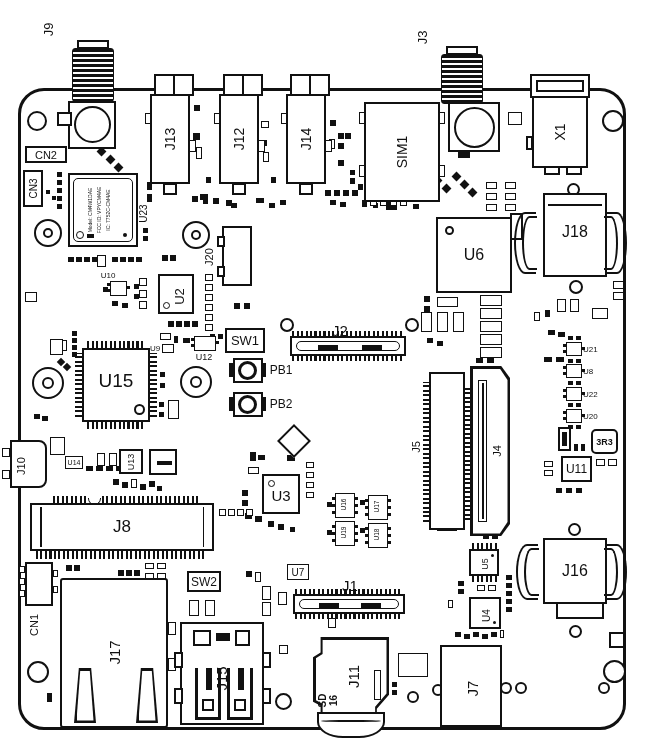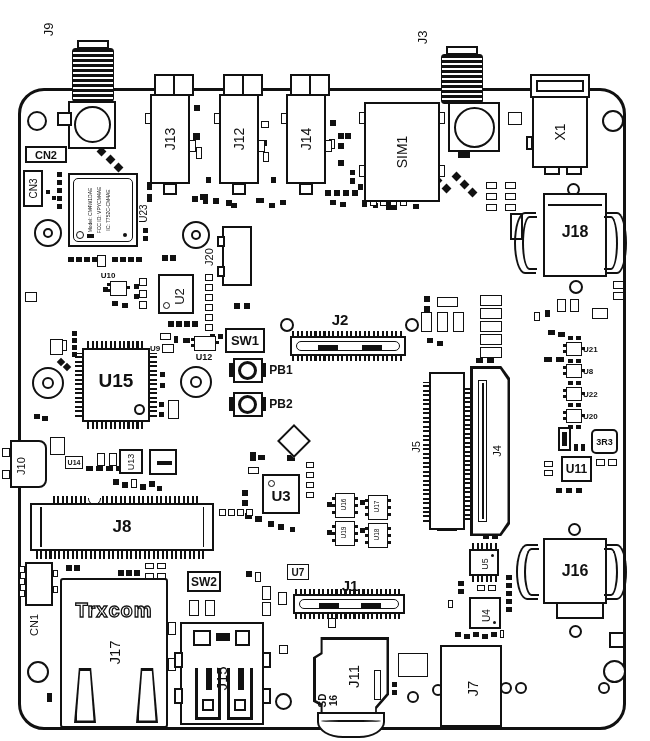--- a/index.html
+++ b/index.html
@@ -1,21 +1,21 @@
 <!DOCTYPE html>
 <html><head>
 <meta charset="utf-8">
 <style>
   html,body{margin:0;padding:0;background:#fff;}
   #stage{position:relative;width:650px;height:741px;background:#fff;overflow:hidden;
          font-family:"Liberation Sans",sans-serif;color:#111;}
   .abs{position:absolute;box-sizing:border-box;}
   .c{position:absolute;box-sizing:border-box;background:#fff;border:2px solid #111;}
   .c3{border-width:2.5px;}
-  .lbl{display:flex;align-items:center;justify-content:center;text-align:center;color:#111;font-weight:bold;}
+  .lbl{display:flex;align-items:center;justify-content:center;text-align:center;color:#111;}
   .vl{position:absolute;display:flex;align-items:center;justify-content:center;}
   .vl>span{transform:rotate(-90deg);white-space:nowrap;display:block;}
   .padb{position:absolute;background:#111;}
   .padw{position:absolute;background:#fff;border:1.5px solid #111;box-sizing:border-box;}
   .padd{position:absolute;background:#111;transform:rotate(45deg);}
   .circ{position:absolute;border:2px solid #111;border-radius:50%;box-sizing:border-box;background:#fff;}
   .teeth-h{background-image:repeating-linear-gradient(90deg,#111 0 2px,transparent 2px 4.5px);}
   .teeth-v{background-image:repeating-linear-gradient(0deg,#111 0 2px,transparent 2px 4.5px);}
   .knurl{background:repeating-linear-gradient(to bottom,#111 0 3px,#fff 3px 5px);border:1.5px solid #111;border-radius:3px;}
   .dbl{border:2px solid #111;box-shadow:inset 0 0 0 3px #fff,inset 0 0 0 5px #111;}
@@ -493,22 +493,28 @@
     <div class="c" style="left:543px;top:538px;width:64px;height:66px;"></div>
     <div class="lbl abs" style="left:548px;top:552px;width:54px;height:38px;font-size:16px;">
         <span>J16</span>
       </div>
     <div class="arcR" style="left:607px;top:544px;width:20px;height:56px;"></div>
     <div class="arcR" style="left:604px;top:548px;width:14px;height:48px;"></div>
     <div class="c" style="left:556px;top:602px;width:48px;height:17px;"></div>
   </div>
 
 
-
-  <div class="lbl abs" style="left:322px;top:310px;width:36px;height:18px;font-size:15px;">
+  <div class="c" style="left:436px;top:217px;width:76px;height:76px;">
+    <div class="circ" style="left:7px;top:7px;width:9px;height:9px;"></div>
+    <div class="lbl abs" style="left:0;top:0;width:72px;height:72px;font-size:16px;">
+        <span>U6</span>
+      </div>
+  </div>
+
+  <div class="lbl abs" style="left:322px;top:321px;width:36px;height:18px;font-size:15px;">
     <span>J2</span>
     </div>
   <div>
     <div class="abs teeth-h" style="left:292px;top:331px;width:112px;height:6px;"></div>
     <div class="c" style="left:290px;top:336px;width:116px;height:20px;">
       <div class="abs" style="left:4px;top:3px;right:4px;bottom:3px;border:1.5px solid #111;border-radius:5px;"></div>
       <div class="padb" style="left:26px;top:7px;width:20px;height:5px;"></div>
       <div class="padb" style="left:70px;top:7px;width:20px;height:5px;"></div>
     </div>
     <div class="abs teeth-h" style="left:292px;top:355px;width:112px;height:6px;"></div>
@@ -700,23 +706,20 @@
       </div>
     <div class="abs teeth-h" style="left:36px;top:551px;width:170px;height:8px;"></div>
   </div>
 
   <div class="c" style="left:25px;top:562px;width:28px;height:44px;"></div>
   <div class="vl" style="left:27px;top:608px;width:14px;height:34px;font-size:11px;">
     <span>CN1</span>
     </div>
 
   <div class="c3 c" style="left:60px;top:578px;width:108px;height:150px;border-radius:3px;">
-    <div class="lbl abs outline-txt" style="left:0;top:18px;width:104px;height:24px;font-size:20px;letter-spacing:1px;">
-      <span>Trxcom</span>
-      </div>
     <div class="vl" style="left:40px;top:52px;width:24px;height:40px;font-size:15px;">
         <span>J17</span>
       </div>
     <div class="trap" style="left:12px;top:88px;width:22px;height:55px;">
         <div></div>
       </div>
     <div class="trap" style="left:74px;top:88px;width:22px;height:55px;">
         <div></div>
       </div>
   </div>

